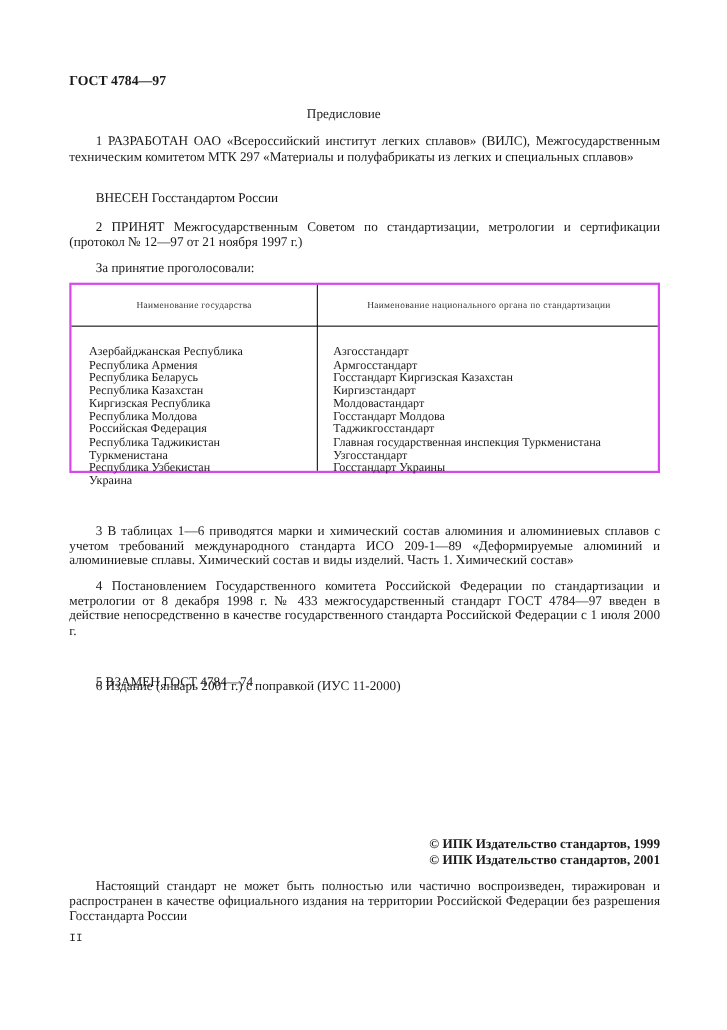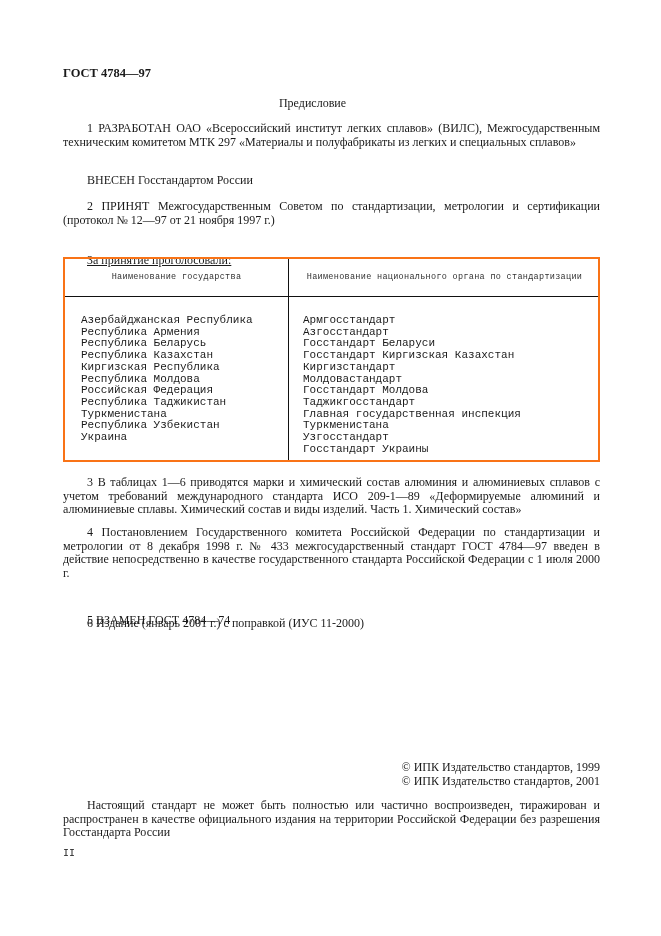--- a/index.html
+++ b/index.html
@@ -13,45 +13,45 @@
     .doc-code { left: 63px; top: 66px; font-weight: bold; font-size: 12.5px; }
     .heading { left: 0; width: 625px; top: 96px; text-align: center; font-size: 12px; }
     .para {
       position: absolute; left: 63px; width: 537px;
       text-align: justify; line-height: 13.6px; font-size: 12px;
     }
     .para .indent { display: inline-block; width: 24px; }
     .p1 { top: 122px; }
     .p-vnesen { top: 174px; }
     .p2 { top: 200px; }
-    .p-vote { top: 254px; text-decoration: underline; }
+    .p-vote { top: 237px; }
     .table {
-      position: absolute; left: 63px; top: 257px; width: 537px; height: 205px;
-      border: 2px solid #f97316; box-sizing: border-box; font-family: Liberation Mono, monospace;
+      position: absolute; left: 63px; top: 257px; width: 537px; height: 173px;
+      border: 2px solid #d946ef; box-sizing: border-box;
     }
     .table .vline { position: absolute; left: 223px; top: 0; bottom: 0; width: 1px; background: #111; }
     .table .hline { position: absolute; left: 0; right: 0; top: 37px; height: 1px; background: #111; }
     .th {
       position: absolute; top: 13px; font-size: 8.5px; text-align: center; color: #333;
       letter-spacing: 0.3px;
     }
     .th1 { left: 0; width: 223px; }
     .th2 { left: 224px; width: 311px; }
     .col {
       position: absolute; top: 56px; font-size: 11px; line-height: 11.7px; margin: 0; padding: 0;
       list-style: none;
     }
     .col1 { left: 16px; }
     .col2 { left: 238px; }
     .p3 { top: 476px; }
     .p4 { top: 526px; }
     .p5 { top: 590px; margin-top: 24px; }
     .p6 { top: 617px; }
     .copyright {
-      position: absolute; right: 61px; top: 761px; text-align: center; line-height: 13.6px; font-size: 12px;
+      position: absolute; right: 61px; top: 761px; text-align: center; line-height: 13.6px; font-size: 12px; font-weight: bold;
     }
     .p-notice { top: 799px; }
     .page-num { left: 63px; top: 848px; font-size: 10px; font-family: Liberation Mono, monospace; }
   </style>
 </head>
 <body>
 
 <div class="abs doc-code">ГОСТ 4784—97</div>
 <div class="abs heading">Предисловие</div>
 
@@ -72,23 +72,22 @@
     <li>Республика Казахстан</li>
     <li>Киргизская Республика</li>
     <li>Республика Молдова</li>
     <li>Российская Федерация</li>
     <li>Республика Таджикистан</li>
     <li>Туркменистана</li>
     <li>Республика Узбекистан</li>
     <li>Украина</li>
   </ul>
   <ul class="col col2">
+    <li>Азгосстандарт</li>
     <li>Армгосстандарт</li>
-    <li>Азгосстандарт</li>
-    <li>Госстандарт Беларуси</li>
     <li>Госстандарт Киргизская Казахстан</li>
     <li>Киргизстандарт</li>
     <li>Молдовастандарт</li>
     <li>Госстандарт Молдова</li>
     <li>Таджикгосстандарт</li>
     <li>Главная государственная инспекция Туркменистана</li>
     <li>Узгосстандарт</li>
     <li>Госстандарт Украины</li>
   </ul>
 </div>

